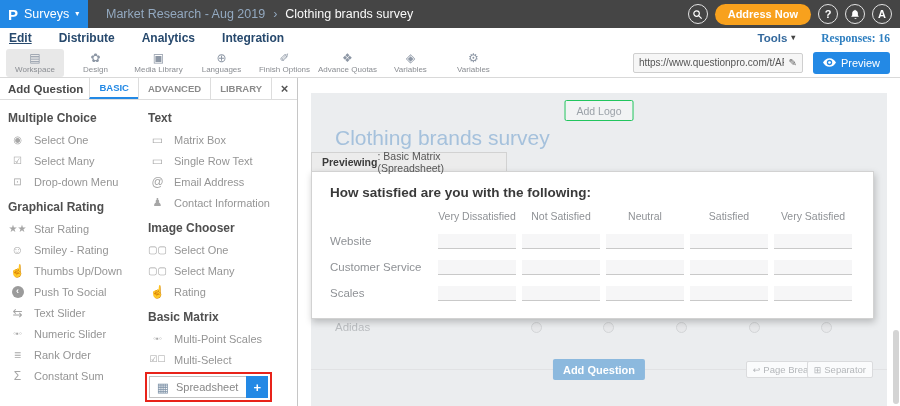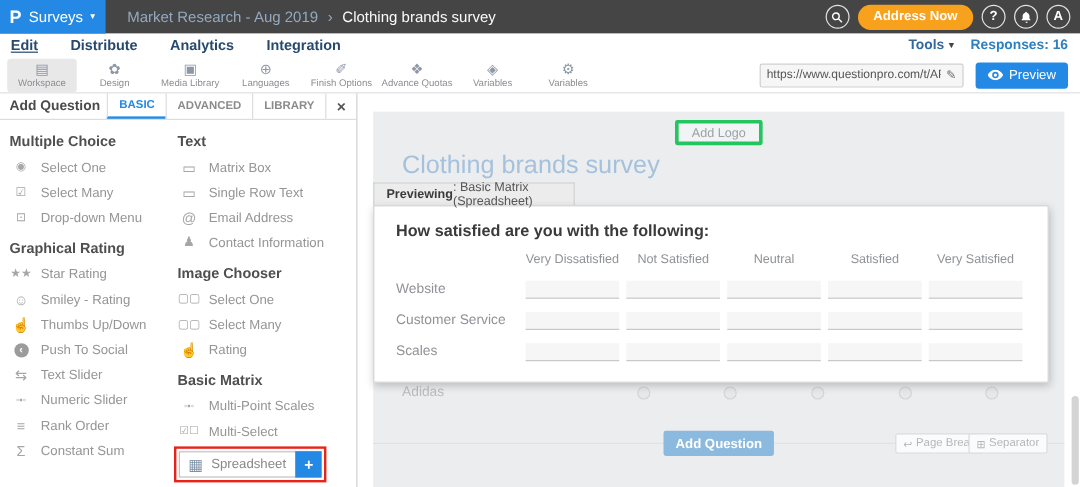--- a/index.html
+++ b/index.html
@@ -19,24 +19,24 @@
   .circle-btn { width:20px; height:20px; border:1px solid #e3e3e3; border-radius:50%;
     display:flex; align-items:center; justify-content:center; color:#fff; font-size:11px; font-weight:bold; cursor:pointer; }
   .upgrade-btn { background:#f8a11d; color:#fff; font-weight:bold; font-size:11px; height:21px;
     padding:0 13px; border-radius:11px; display:flex; align-items:center; cursor:pointer; }
 
   
   .navbar { height:20px; background:#fff; display:flex; align-items:center; }
   .nav-tabs { display:flex; gap:27px; padding-left:9px; }
   .nav-tab { font-size:12px; font-weight:bold; color:#27496d; cursor:pointer; }
   .nav-tab.active { text-decoration:underline; }
-  .navbar-right { margin-left:auto; display:flex; align-items:center; gap:14px; margin-right:10px; font-size:11.5px; }
+  .navbar-right { margin-left:auto; display:flex; align-items:center; gap:26px; margin-right:10px; font-size:11.5px; }
   .tools { color:#33689c; font-weight:bold; display:flex; align-items:center; gap:4px; cursor:pointer; }
   .tools .caret { color:#444; }
-  .responses { color:#2e7fc0; font-weight:bold; cursor:pointer; }
+  .responses { color:#2e7fc0; font-weight:bold; cursor:pointer;font-family:Liberation Serif, serif; }
 
   
   .toolbar { height:30px; background:#fff; border-bottom:1px solid #d9d9d9; display:flex; align-items:center; padding-left:6px; }
   .tool-item { width:63px; height:28px; display:flex; flex-direction:column; align-items:center; justify-content:center; gap:1px; cursor:pointer; }
   .tool-item.active { background:#e8e8e8; border-radius:3px; width:58px; }
   .tool-icon { font-size:12px; color:#8d97a5; line-height:1; }
   .tool-label { font-size:8px; color:#8a8d92; }
   .toolbar-right { margin-left:auto; display:flex; align-items:center; gap:10px; margin-right:10px; }
   .url-box { width:170px; height:20px; background:#f6f6f6; border:1px solid #cfcfcf; border-radius:2px;
     display:flex; align-items:center; padding:0 5px; gap:4px; }
@@ -70,41 +70,41 @@
   .spreadsheet-btn { display:flex; align-items:center; border:1px solid #c2c2c2; background:#fff; height:22px; cursor:pointer; }
   .spreadsheet-btn .pitem-icon { color:#7f93a8; margin-left:5px; width:16px; }
   .spreadsheet-btn .pitem-label { margin:0 9px 0 5px; color:#888; }
   .plus-btn { width:22px; height:22px; margin:-1px; background:#2389e5; color:#fff; display:flex;
     align-items:center; justify-content:center; font-size:13px; font-weight:bold; cursor:pointer; }
 
   
   .main { flex:1; position:relative; background:#fff; }
   .survey-page { position:absolute; left:13px; top:15px; right:13px; bottom:0; background:#ebedef; }
   .add-logo { position:absolute; top:7px; left:50%; transform:translateX(-50%); height:21px; padding:0 11px;
-    border:3px solid #22c55e; background:#f2f3f4; color:#9ba1a8; font-size:10.5px; display:flex; align-items:center;
+    border:1px solid #22c55e; background:#f2f3f4; color:#9ba1a8; font-size:10.5px; display:flex; align-items:center;
     border-radius:2px; cursor:pointer; }
   .survey-title { position:absolute; top:33px; left:24px; font-size:21px; color:#a5c1dc; }
   .adidas-row { position:absolute; top:228px; left:24px; right:24px; display:flex; align-items:center; }
   .adidas-label { width:165px; font-size:11.5px; color:#babdc0; }
   .radio-cell { flex:1; display:flex; justify-content:center; }
   .radio { width:11px; height:11px; border-radius:50%; background:#e7e8ea; border:1px solid #d3d5d7; cursor:pointer; }
   .addq-line { position:absolute; left:0; right:0; top:276px; border-top:1px solid #e1e2e4; }
   .addq-btn { position:absolute; top:266px; left:50%; transform:translateX(-50%); background:#8cb9de; color:#fff;
     font-weight:bold; font-size:11px; height:21px; padding:0 10px; display:flex; align-items:center;
     border-radius:2px; white-space:nowrap; cursor:pointer; }
   .mini-btn { position:absolute; top:268px; height:17px; background:#fafbfc; border:1px solid #dadbdd;
     border-radius:2px; color:#b4b7ba; font-size:9.5px; display:flex; align-items:center; gap:3px;
     padding:0 6px; white-space:nowrap; cursor:pointer; }
   .pb-btn { right:67px; }
   .sep-btn { right:14px; }
   .mini-icon { font-size:9px; }
 
   
   .popup { position:absolute; left:0; top:59px; }
-  .popup-tab { width:168px; height:19px; background:#ececec; border:1px solid #d2d2d2; border-bottom:none;
+  .popup-tab { width:196px; height:19px; background:#ececec; border:1px solid #d2d2d2; border-bottom:none;
     display:flex; align-items:center; padding-left:10px; font-size:10.5px; color:#555; }
   .popup-tab .bold { font-weight:bold; color:#3a3a3a; }
   .popup-card { width:563px; height:148px; background:#fff; border:1px solid #d2d2d2;
     box-shadow:1px 3px 7px rgba(0,0,0,0.22); padding:13px 18px 0; }
   .matrix-question { font-size:13.5px; font-weight:bold; color:#3a3a3a; }
   .matrix-header { display:flex; align-items:center; margin-top:4px; height:24px; }
   .mh-spacer { width:105px; }
   .mh-col { flex:1; text-align:center; font-size:10.5px; color:#8f9296; }
   .matrix-row { display:flex; align-items:center; height:26px; }
   .mr-label { width:105px; font-size:11.5px; color:#8f9296; }

